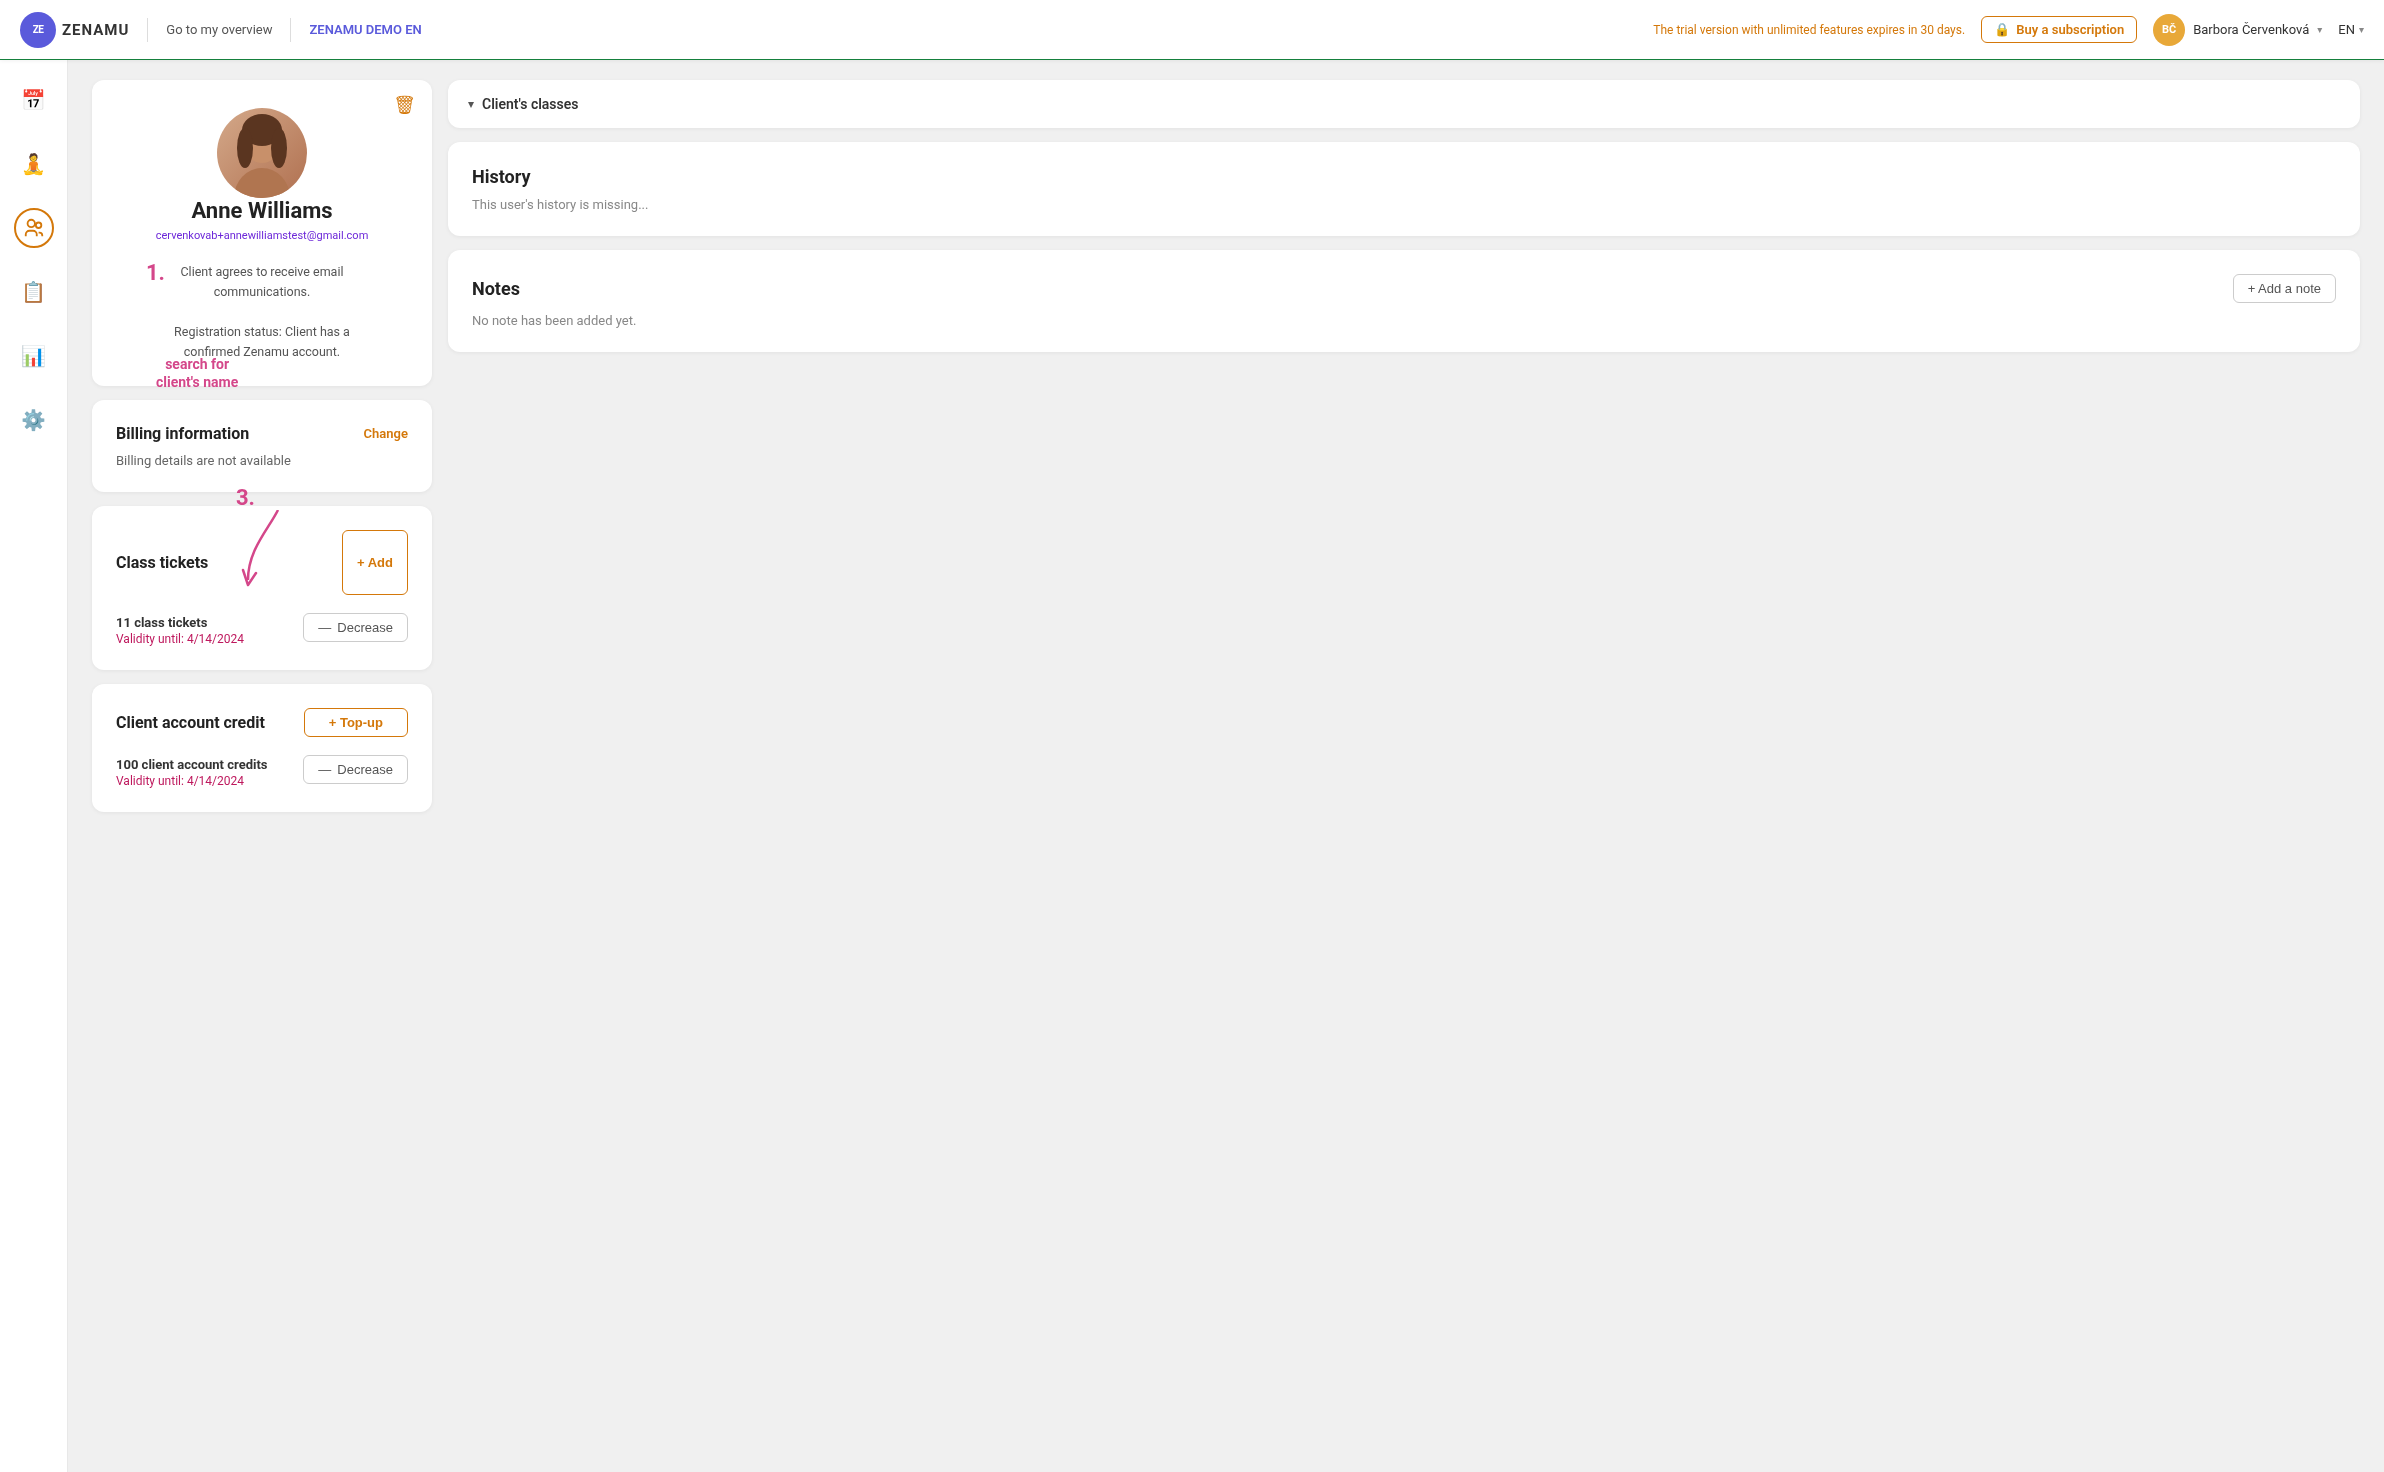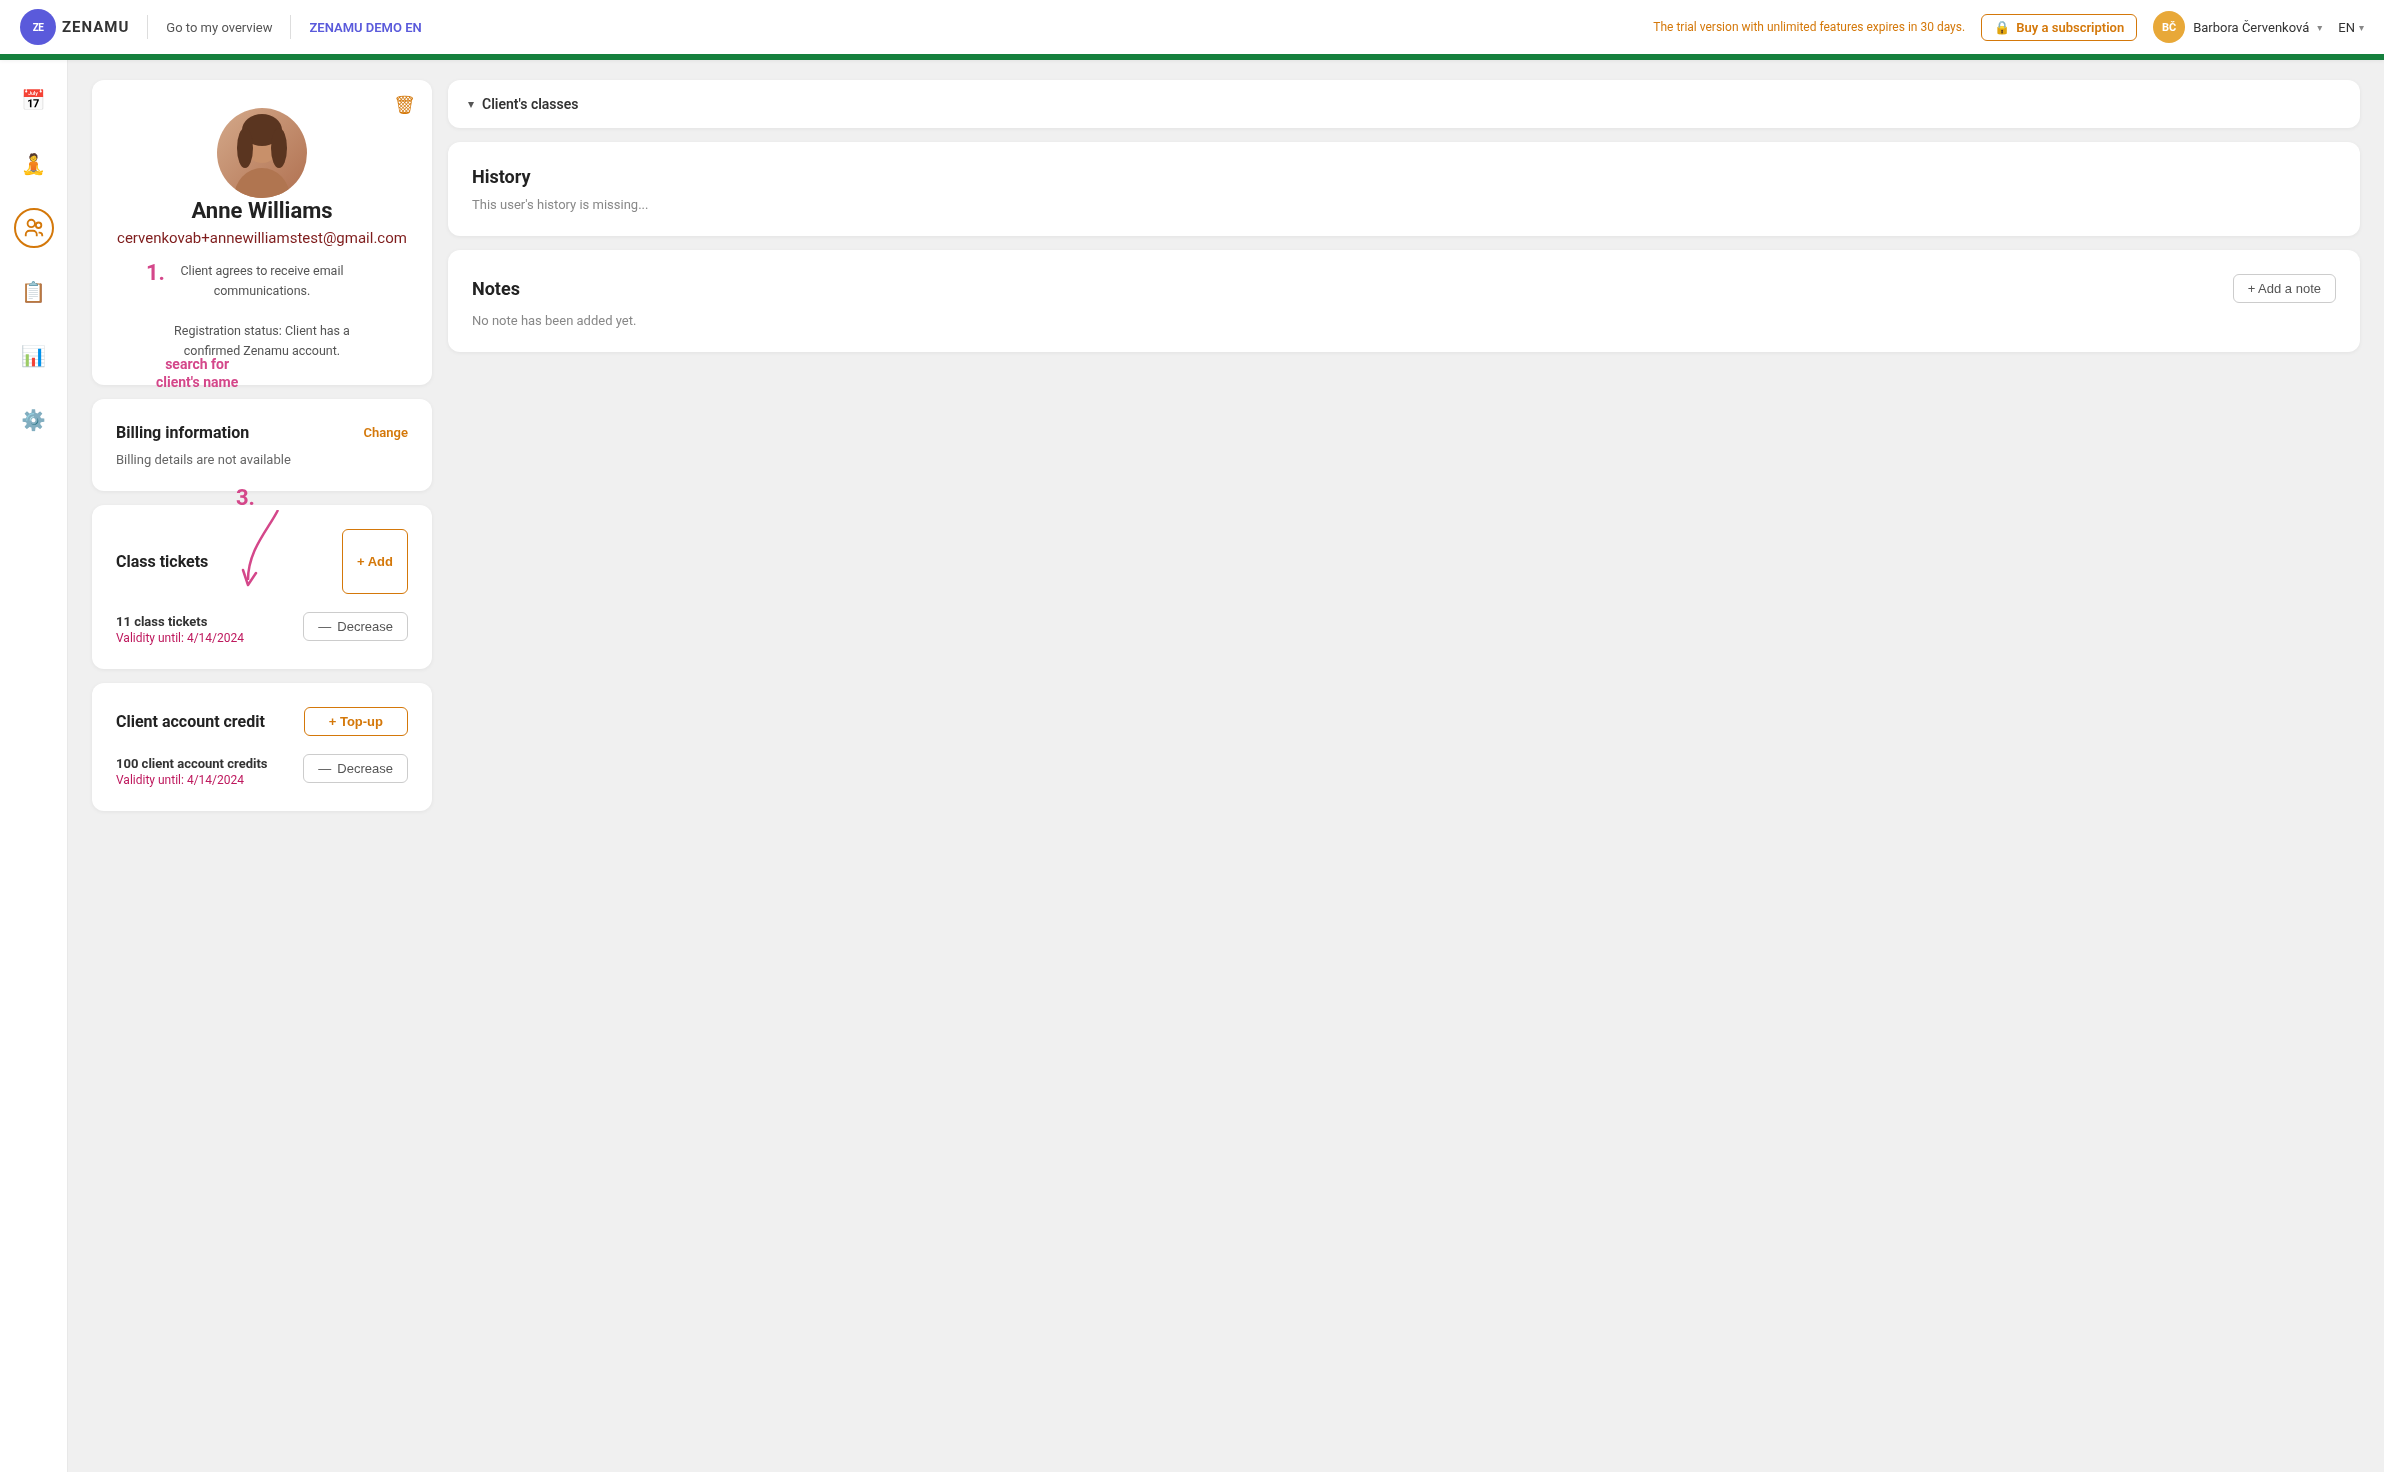--- a/index.html
+++ b/index.html
@@ -7,21 +7,21 @@
       font-family: -apple-system, BlinkMacSystemFont, 'Segoe UI', Roboto, sans-serif;
       background: #f0f0f0;
       min-height: 100vh;
       font-size: 14px;
       color: #333;
     }
 
     
     .topbar {
       background: #fff;
-      border-bottom: 6px solid #15803d;
+      border-bottom: 1px solid #15803d;
       height: 60px;
       display: flex;
       align-items: center;
       padding: 0 20px;
       position: fixed;
       top: 0; left: 0; right: 0;
       z-index: 100;
       box-shadow: 0 1px 4px rgba(0,0,0,0.06);
     }
     .topbar-left {
@@ -202,23 +202,23 @@
       padding: 28px 24px 24px;
       position: relative;
     }
     .profile-name {
       font-size: 22px;
       font-weight: 700;
       color: #222;
       margin-bottom: 6px;
     }
     .profile-email {
-      font-size: 15px;
-      color: #7f1d1d;
-      margin-bottom: 14px;
+      font-size: 11px;
+      color: #6d28d9;
+      margin-bottom: 20px;
     }
     .profile-info {
       font-size: 12.5px;
       color: #555;
       line-height: 1.6;
       text-align: center;
     }
     .trash-icon {
       position: absolute;
       top: 14px;

